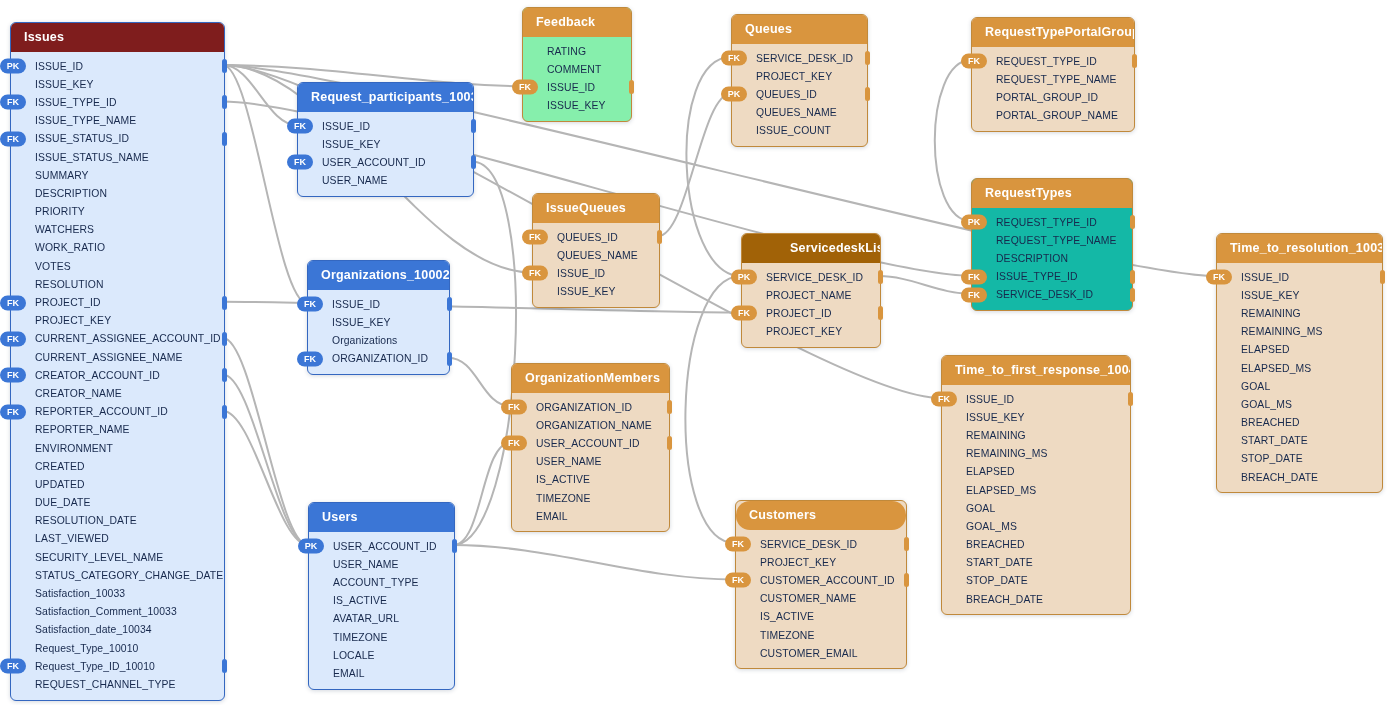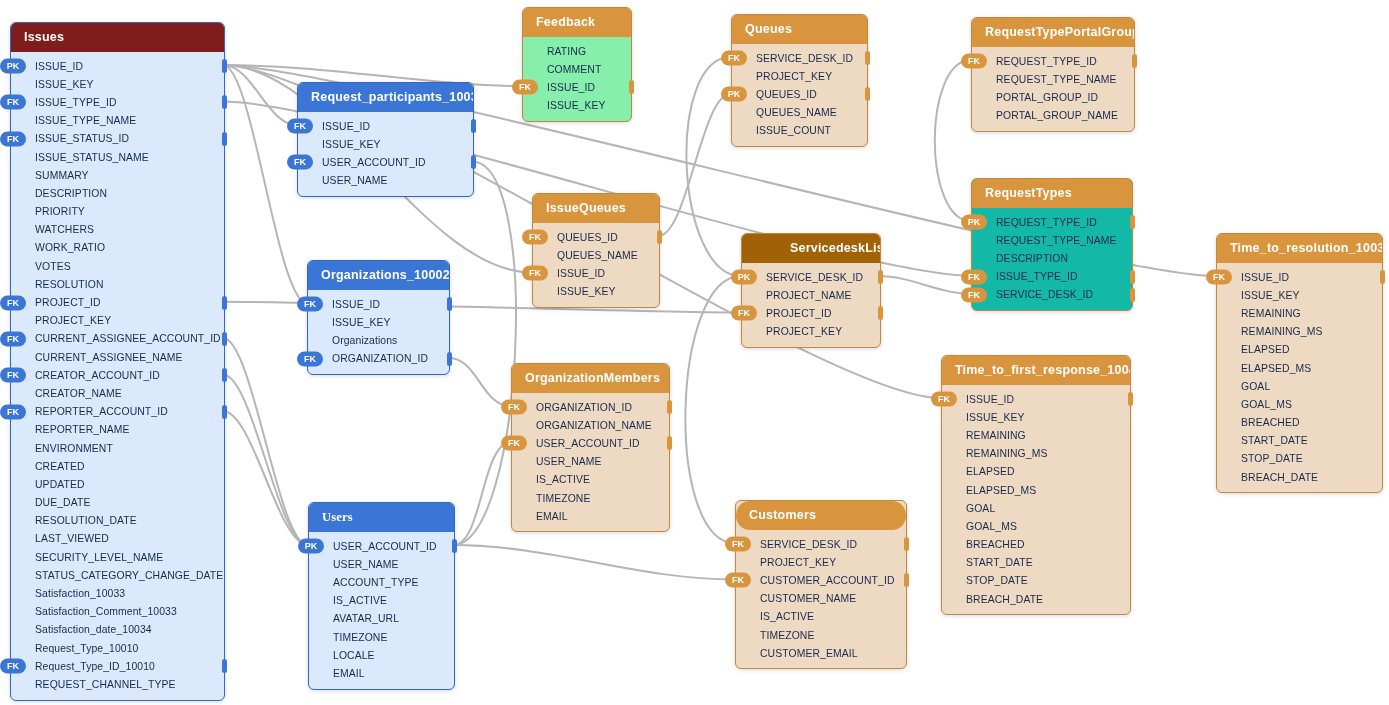--- a/index.html
+++ b/index.html
@@ -209,21 +209,21 @@
           <span class="label">Organizations</span>
         </div>
         <div class="t-row">
           <span class="badge" style="background: rgb(59, 118, 214);">FK</span>
           <span class="label">ORGANIZATION_ID</span>
           <span class="marker" style="background: rgb(59, 118, 214);"></span>
         </div>
       </div>
     </div>
     <div class="table" style="left: 308px; top: 502px; width: 145px; border-color: rgb(52, 103, 192); background: rgb(219, 233, 252);">
-      <div class="t-header" style="background: rgb(59, 118, 214); font-family: Liberation Serif, serif;">Users</div>
+      <div class="t-header" style="background: rgb(59, 118, 214);">Users</div>
       <div class="t-body">
         <div class="t-row">
           <span class="badge" style="background: rgb(59, 118, 214);">PK</span>
           <span class="label">USER_ACCOUNT_ID</span>
           <span class="marker" style="background: rgb(59, 118, 214);"></span>
         </div>
         <div class="t-row">
           <span class="label">USER_NAME</span>
         </div>
         <div class="t-row">

